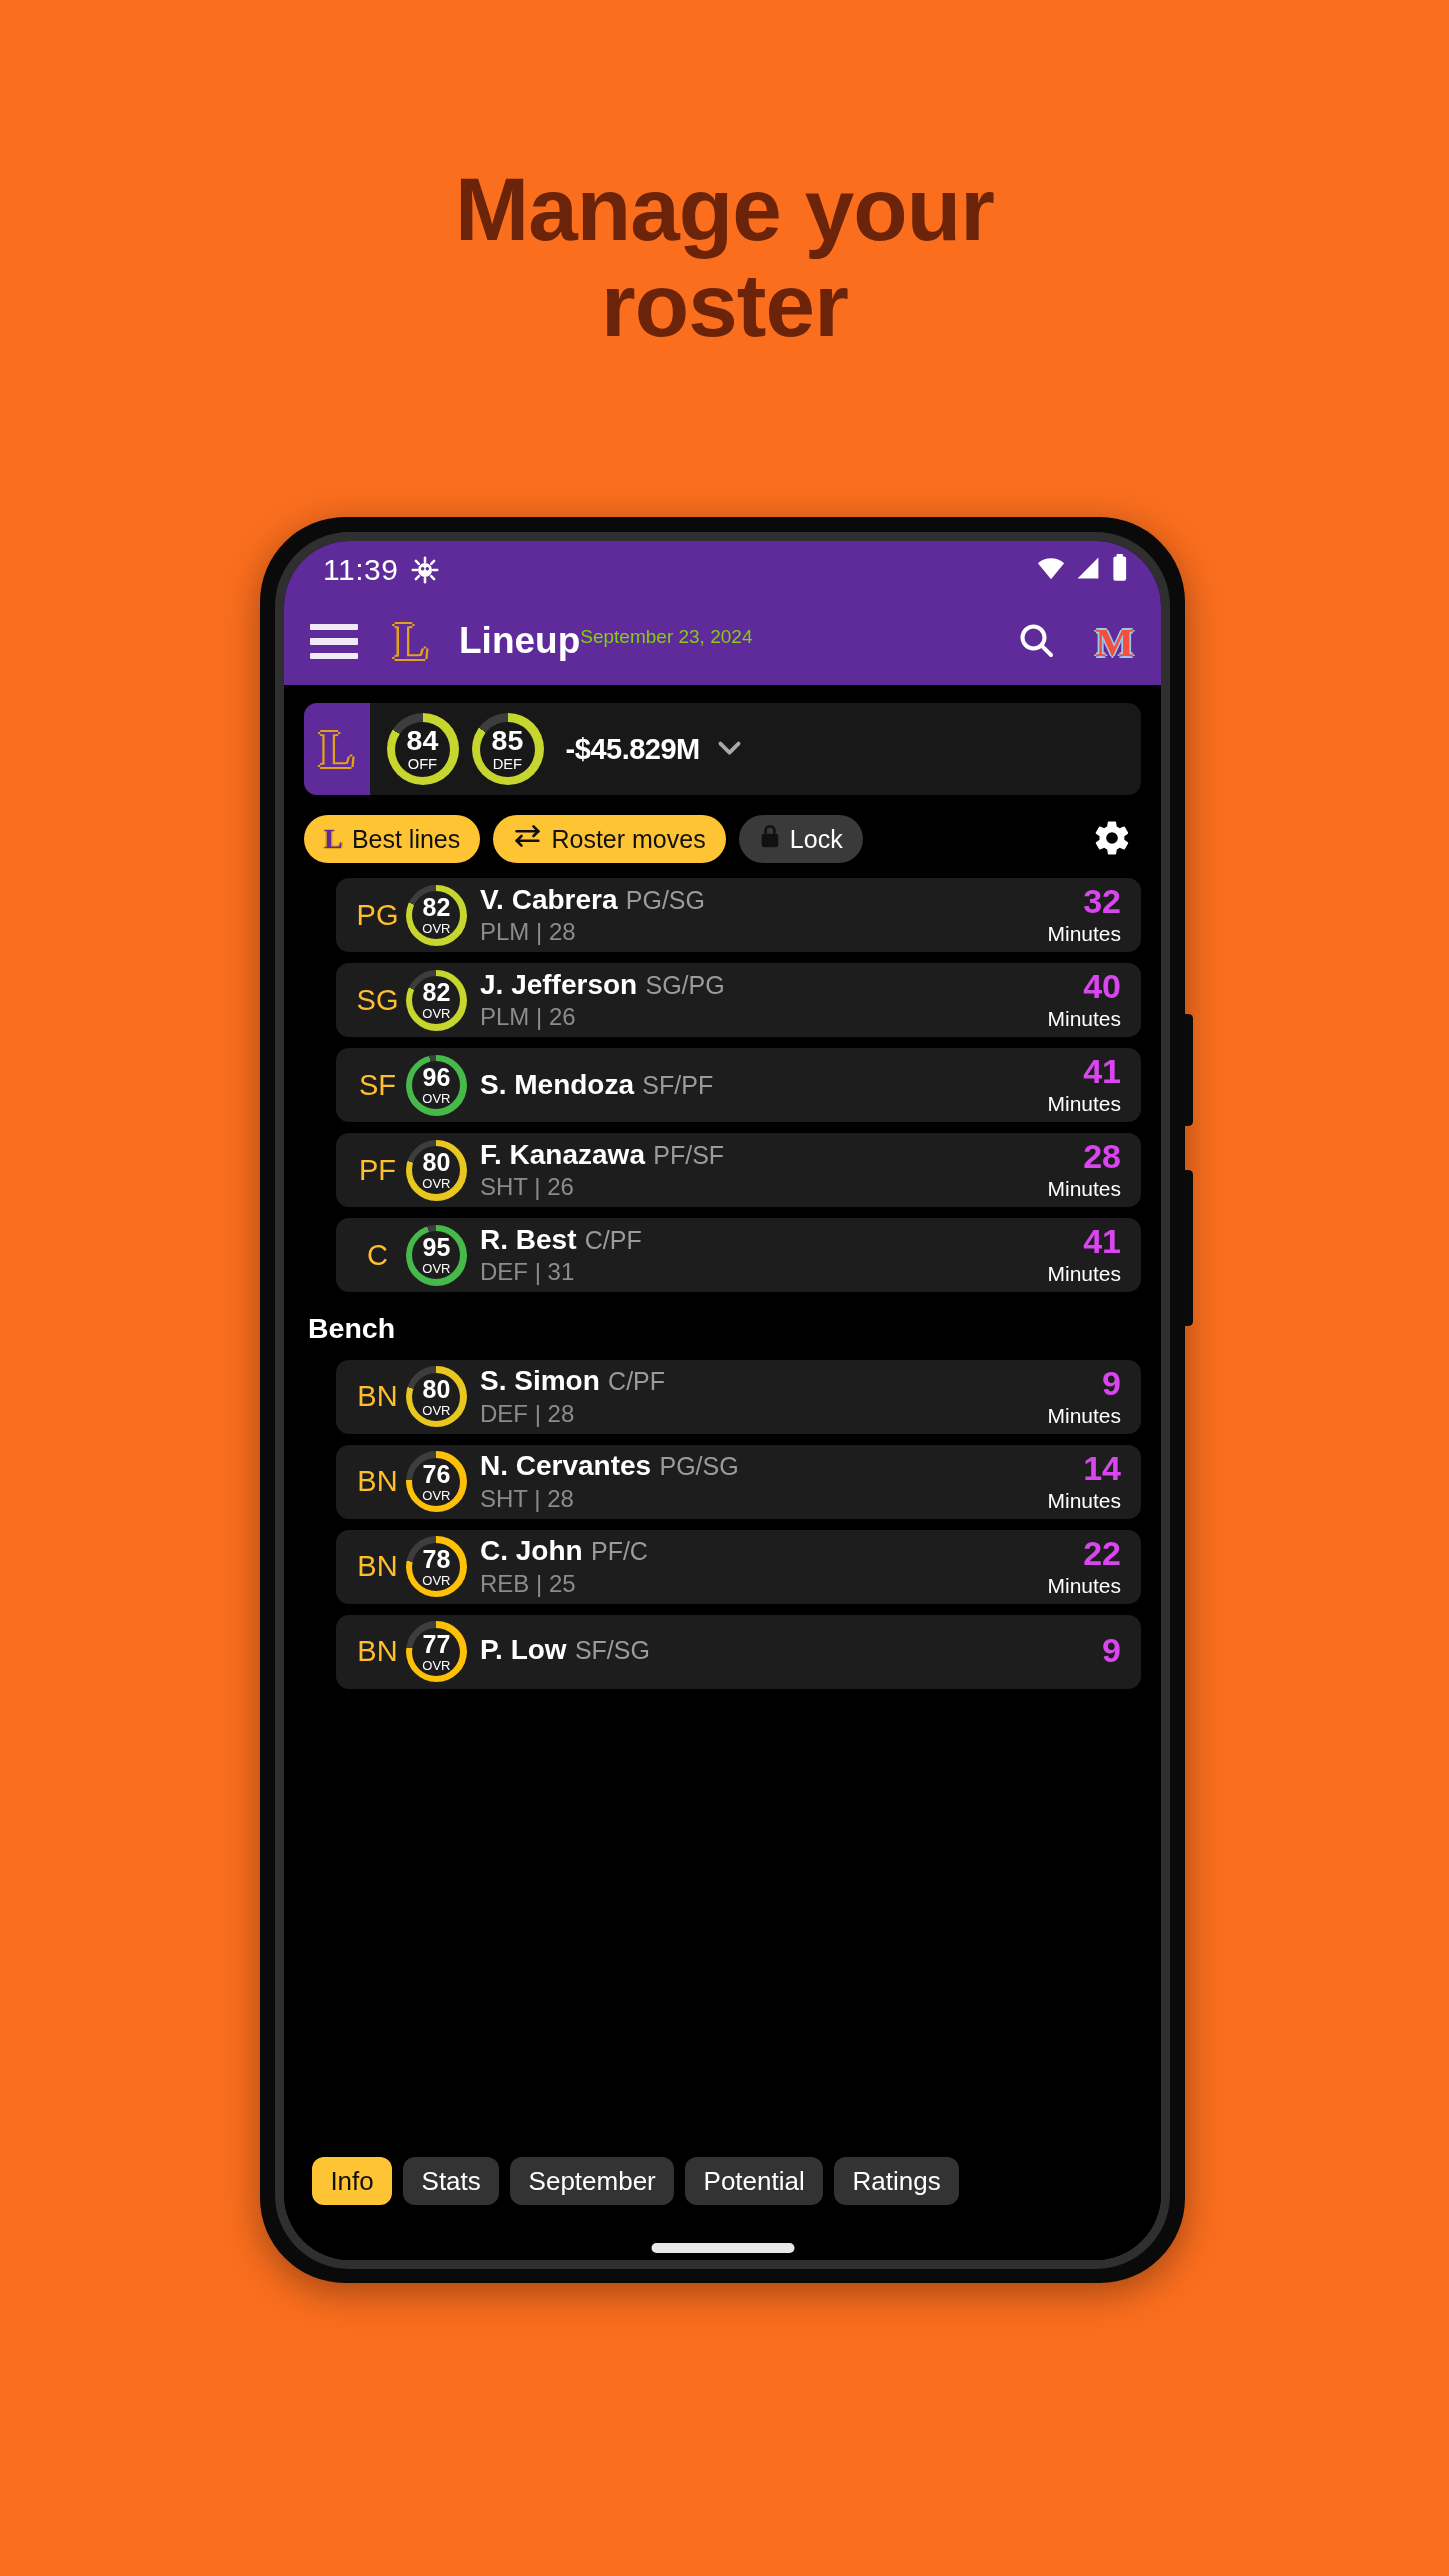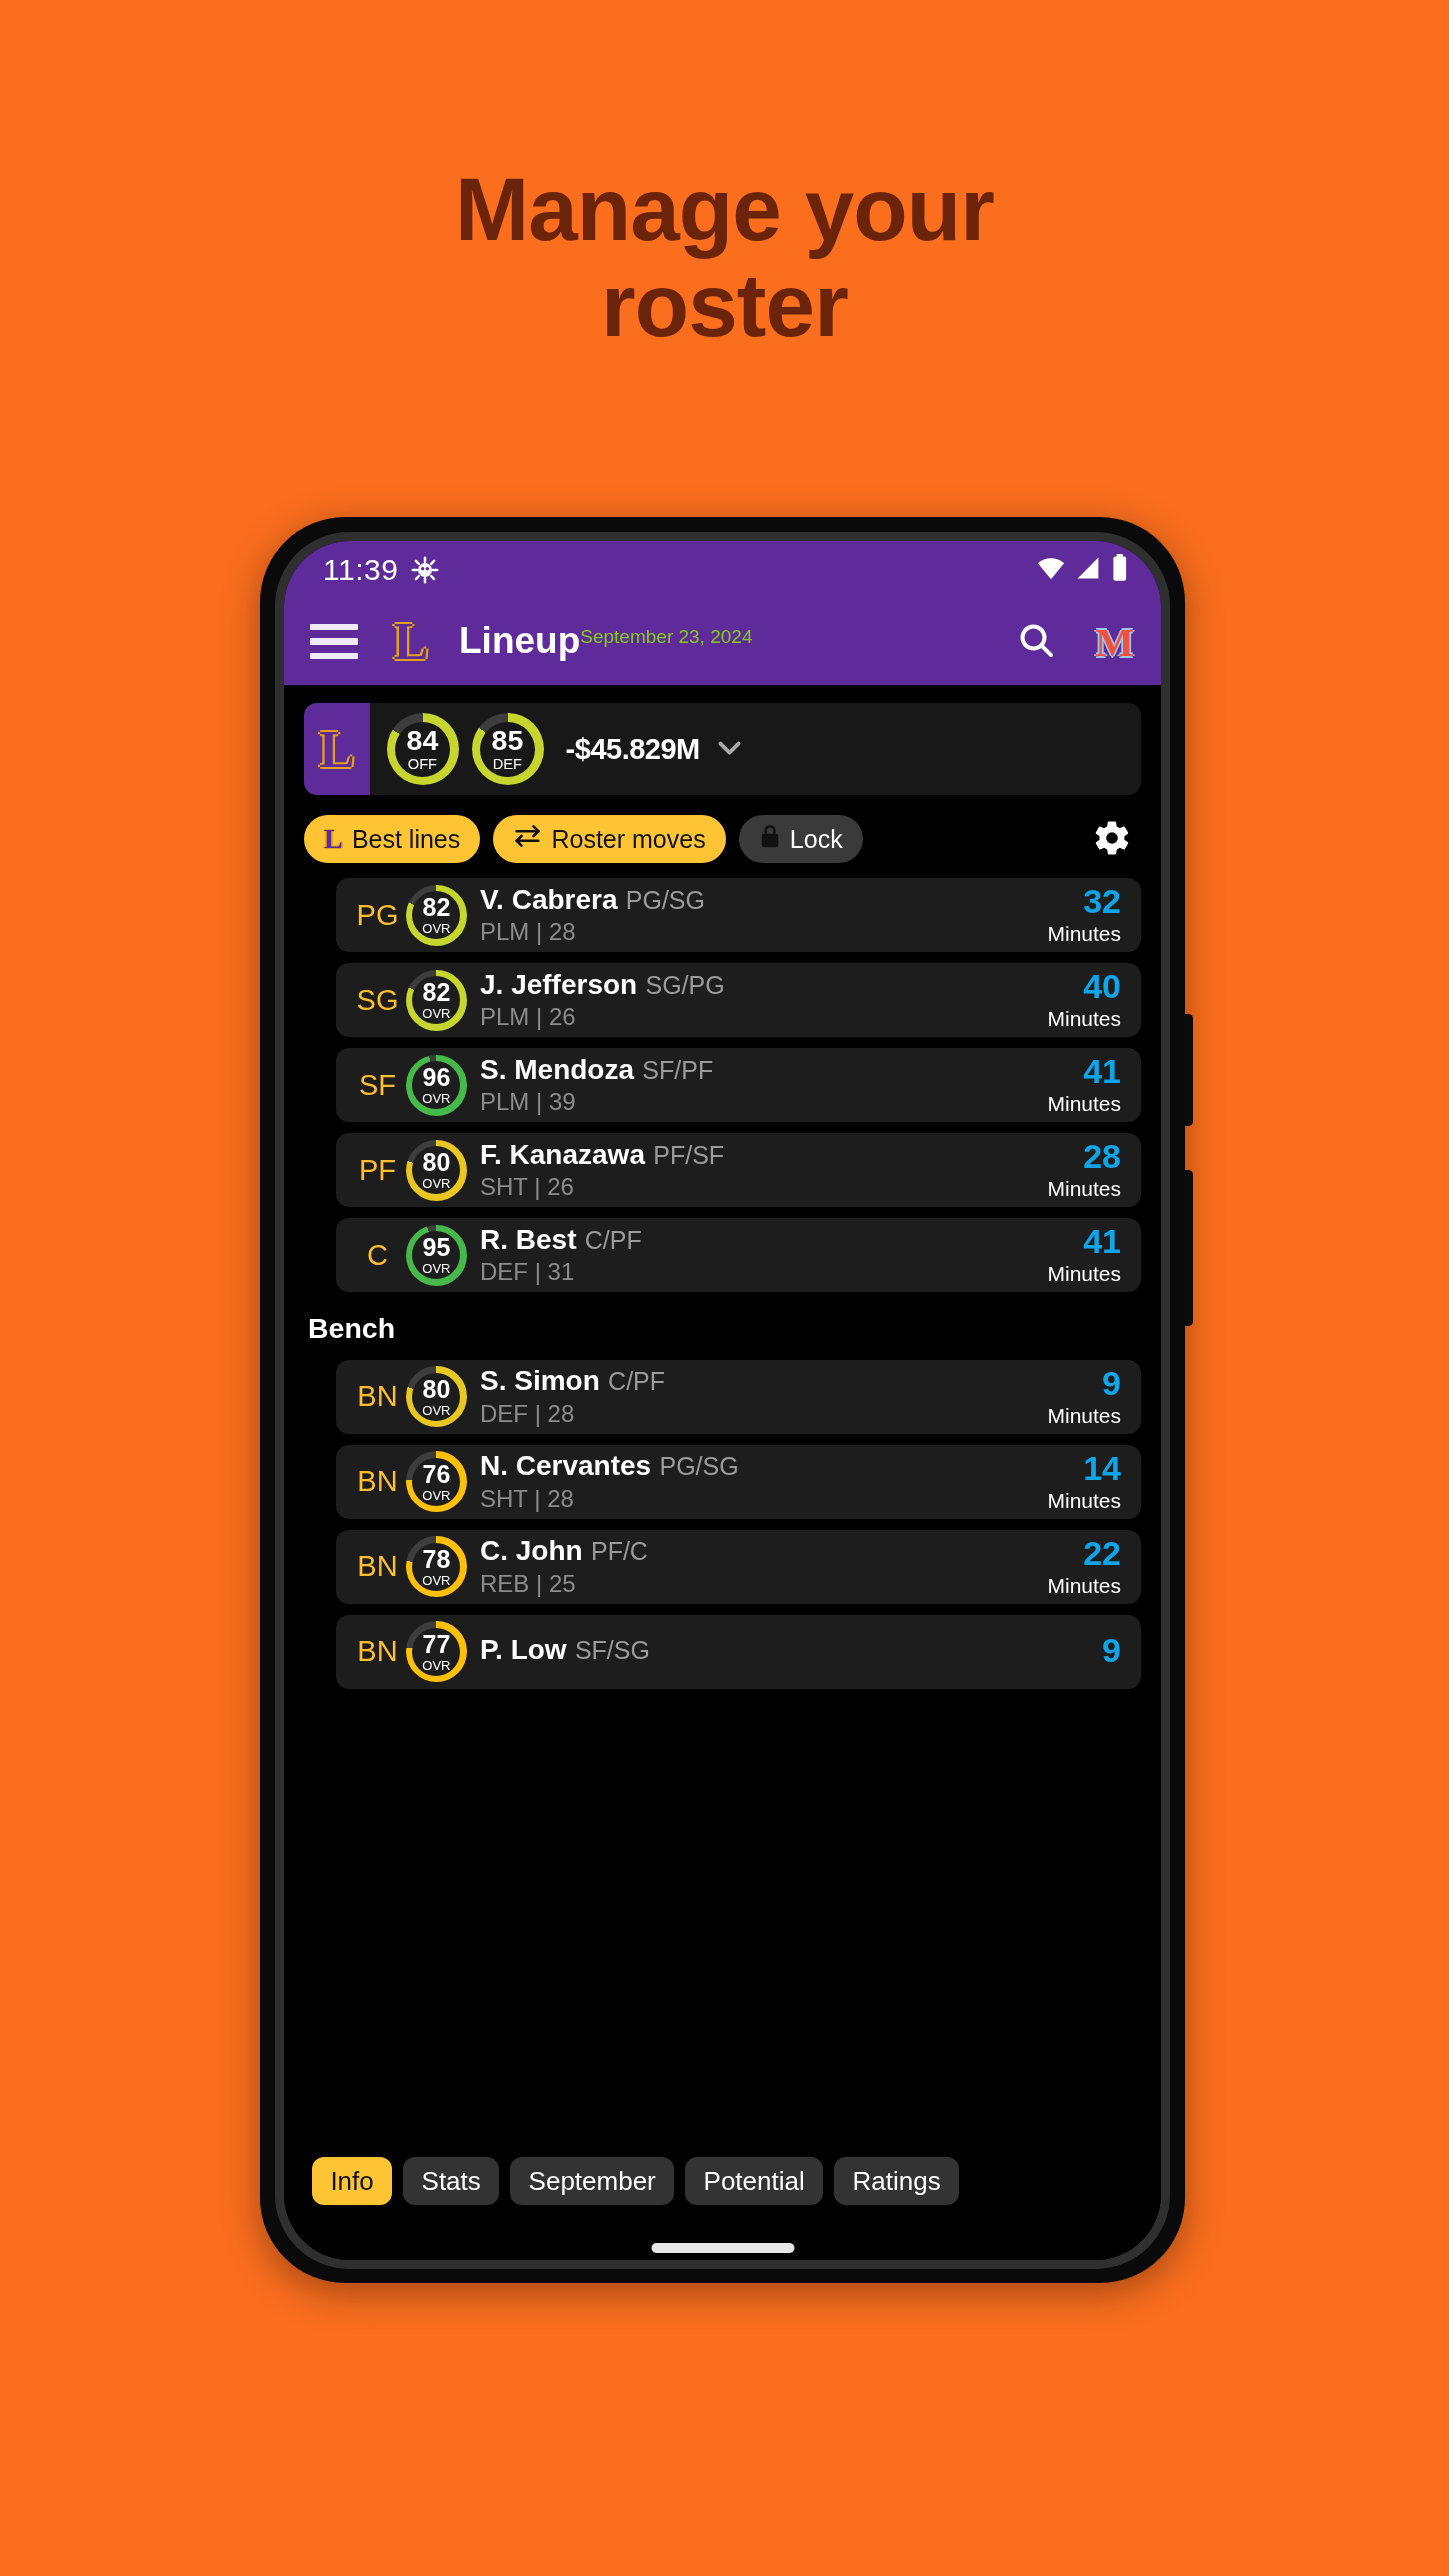--- a/index.html
+++ b/index.html
@@ -166,21 +166,21 @@
   .ring-md { width:61px; height:61px; flex:0 0 61px; }
   .ring-md .inner { left:6.4px; top:6.4px; width:48px; height:48px; background:#1d1d1d; }
   .ring-md .val { font-size:25px; }
   .ring-md .lab { font-size:13px; margin-top:1.8px; }
   .pl-info { margin-left:13px; flex:1; min-width:0; }
   .pl-line1 { display:flex; align-items:baseline; gap:8.3px; }
   .pl-name { color:#fff; font-size:28px; font-weight:bold; white-space:nowrap; }
   .pl-pos { color:#9b9b9b; font-size:25px; white-space:nowrap; }
   .pl-line2 { color:#8c8c8c; font-size:24px; margin-top:2.8px; }
   .pl-min { text-align:right; flex:0 0 auto; }
-  .pl-min .num { color:#0ea5e9; font-size:34px; font-weight:bold; line-height:1; }
+  .pl-min .num { color:#d946ef; font-size:34px; font-weight:bold; line-height:1; }
   .pl-min .unit { color:#fff; font-size:21px; margin-top:3.7px; }
 
   .bench-header {
     color:#fff; font-size:28.5px; font-weight:bold;
     margin:20px 0 14.7px 24px;
   }
 
   
   .tabbar {
     position:absolute; left:12px; bottom:72px;
@@ -395,21 +395,20 @@
       <div class="inner">
         <div class="val">96</div>
         <div class="lab">OVR</div>
       </div>
     </div>
     <div class="pl-info">
       <div class="pl-line1">
         <span class="pl-name">S. Mendoza</span>
         <span class="pl-pos">SF/PF</span>
       </div>
-      <div class="pl-line2">PLM | 39</div>
     </div>
     <div class="pl-min">
       <div class="num">41</div>
       <div class="unit">Minutes</div>
     </div>
   </div>
           <div class="player-row">
     <div class="pos-label">PF</div>
     <div class="ring ring-md" id="st-ring-3" style="background: conic-gradient(rgb(232, 200, 32) 0deg, rgb(232, 200, 32) 288deg, rgb(61, 61, 61) 288deg, rgb(61, 61, 61) 360deg);">
       <div class="inner">

